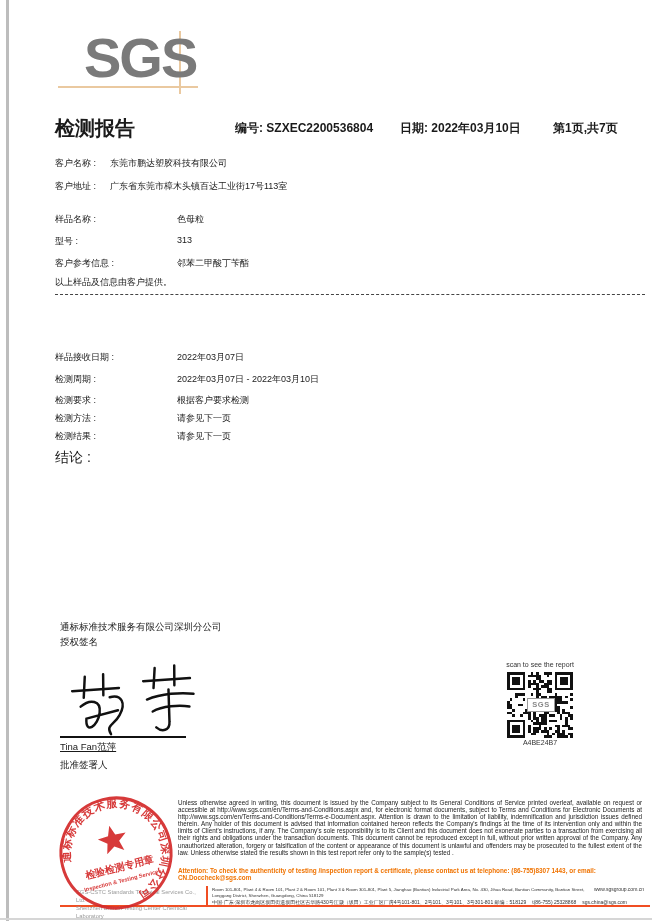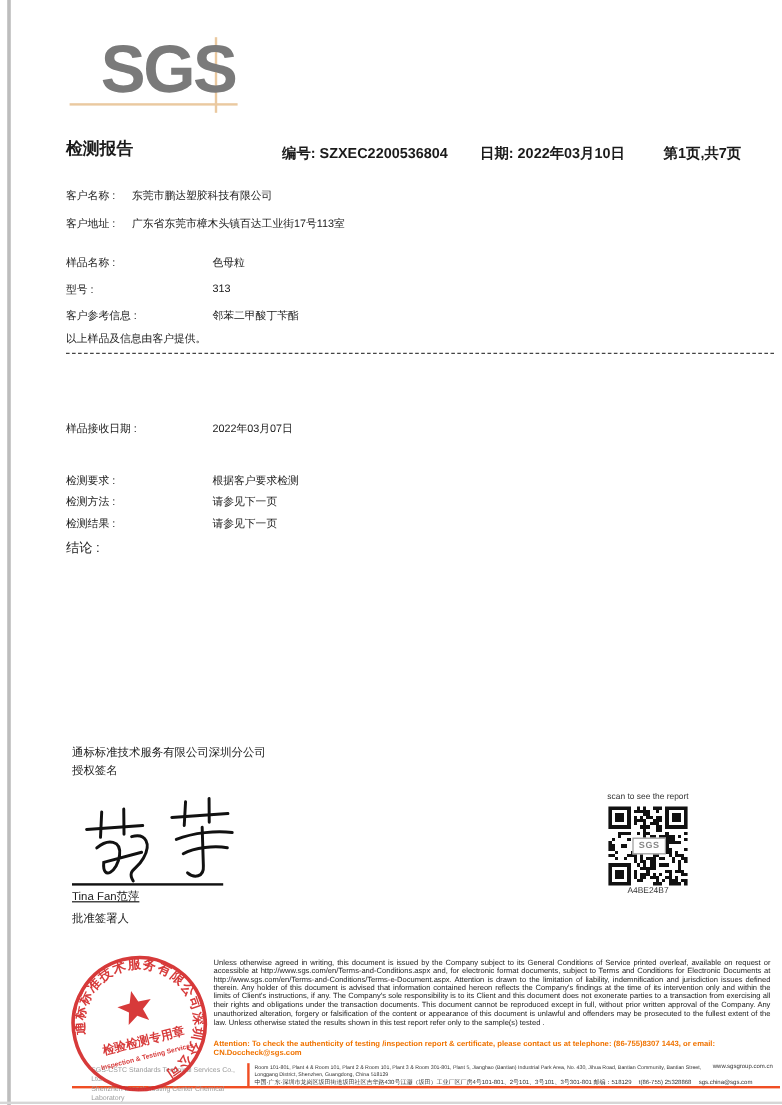--- a/index.html
+++ b/index.html
@@ -10,37 +10,37 @@
   }
   .page-edge-left{position:absolute;left:6px;top:0;width:3px;height:921px;background:#bdbdbd;}
   .page-edge-bottom{position:absolute;left:0;top:918px;width:652px;height:2px;background:#d6d6d6;}
 
   
   .logo-text{position:absolute;left:84px;top:30px;font-size:56px;font-weight:bold;color:#7a7a7a;letter-spacing:-2px;line-height:1;z-index:2;}
   .logo-hline{position:absolute;left:58px;top:86px;width:140px;height:2px;background:#eac9a0;z-index:1;}
   .logo-vline{position:absolute;left:179px;top:31px;width:2px;height:63px;background:#eac9a0;z-index:1;}
 
   
-  .report-title{position:absolute;left:55px;top:115px;font-size:14px;font-weight:bold;}
+  .report-title{position:absolute;left:55px;top:115px;font-size:20px;font-weight:bold;}
   .hmeta{position:absolute;top:120px;font-size:12px;font-weight:bold;}
   .hmeta .lbl{font-weight:bold;}
   .h-no{left:235px;}
   .h-date{left:400px;}
   .h-page{left:553px;text-align:right;}
 
   
   .kv{position:absolute;left:55px;font-size:9px;display:flex;}
   .kv .k{flex:0 0 auto;}
   .kv.client .k{width:55px;}
   .kv.wide .k{width:122px;}
   .kv .v{flex:0 0 auto;}
   .note{position:absolute;left:55px;font-size:9px;}
   .dash-divider{position:absolute;left:55px;top:294px;width:590px;border-top:1.5px dashed #444;}
 
-  .conclusion-row{position:absolute;left:55px;top:449px;display:flex;font-size:11px;}
+  .conclusion-row{position:absolute;left:55px;top:449px;display:flex;font-size:14px;}
   .conclusion-row .k{width:122px;flex:0 0 auto;}
   .conclusion-row .v{width:308px;line-height:15px;text-align:justify;}
 
   
   .sig-company{position:absolute;left:60px;top:621px;font-size:9.5px;}
   .sig-auth{position:absolute;left:60px;top:636px;font-size:9.5px;}
   .sig-svg{position:absolute;left:62px;top:662px;}
   .sig-line{position:absolute;left:60px;top:736px;width:126px;height:1.5px;background:#111;}
   .sig-name{position:absolute;left:60px;top:741px;font-size:9.5px;text-decoration:underline;}
   .sig-title{position:absolute;left:60px;top:759px;font-size:9.5px;}
@@ -110,20 +110,24 @@
     <span class="k">客户参考信息 :</span>
     <span class="v">邻苯二甲酸丁苄酯</span>
   </div>
   <div class="note" style="top:276px">以上样品及信息由客户提供。</div>
 
   <div class="dash-divider"></div>
 
   <div class="kv wide" style="top:351px">
     <span class="k">样品接收日期 :</span>
     <span class="v">2022年03月07日</span>
+  </div>
+  <div class="kv wide" style="top:373px">
+    <span class="k">检测周期 :</span>
+    <span class="v">2022年03月07日 - 2022年03月10日</span>
   </div>
   <div class="kv wide" style="top:394px">
     <span class="k">检测要求 :</span>
     <span class="v">根据客户要求检测</span>
   </div>
   <div class="kv wide" style="top:412px">
     <span class="k">检测方法 :</span>
     <span class="v">请参见下一页</span>
   </div>
   <div class="kv wide" style="top:430px">

